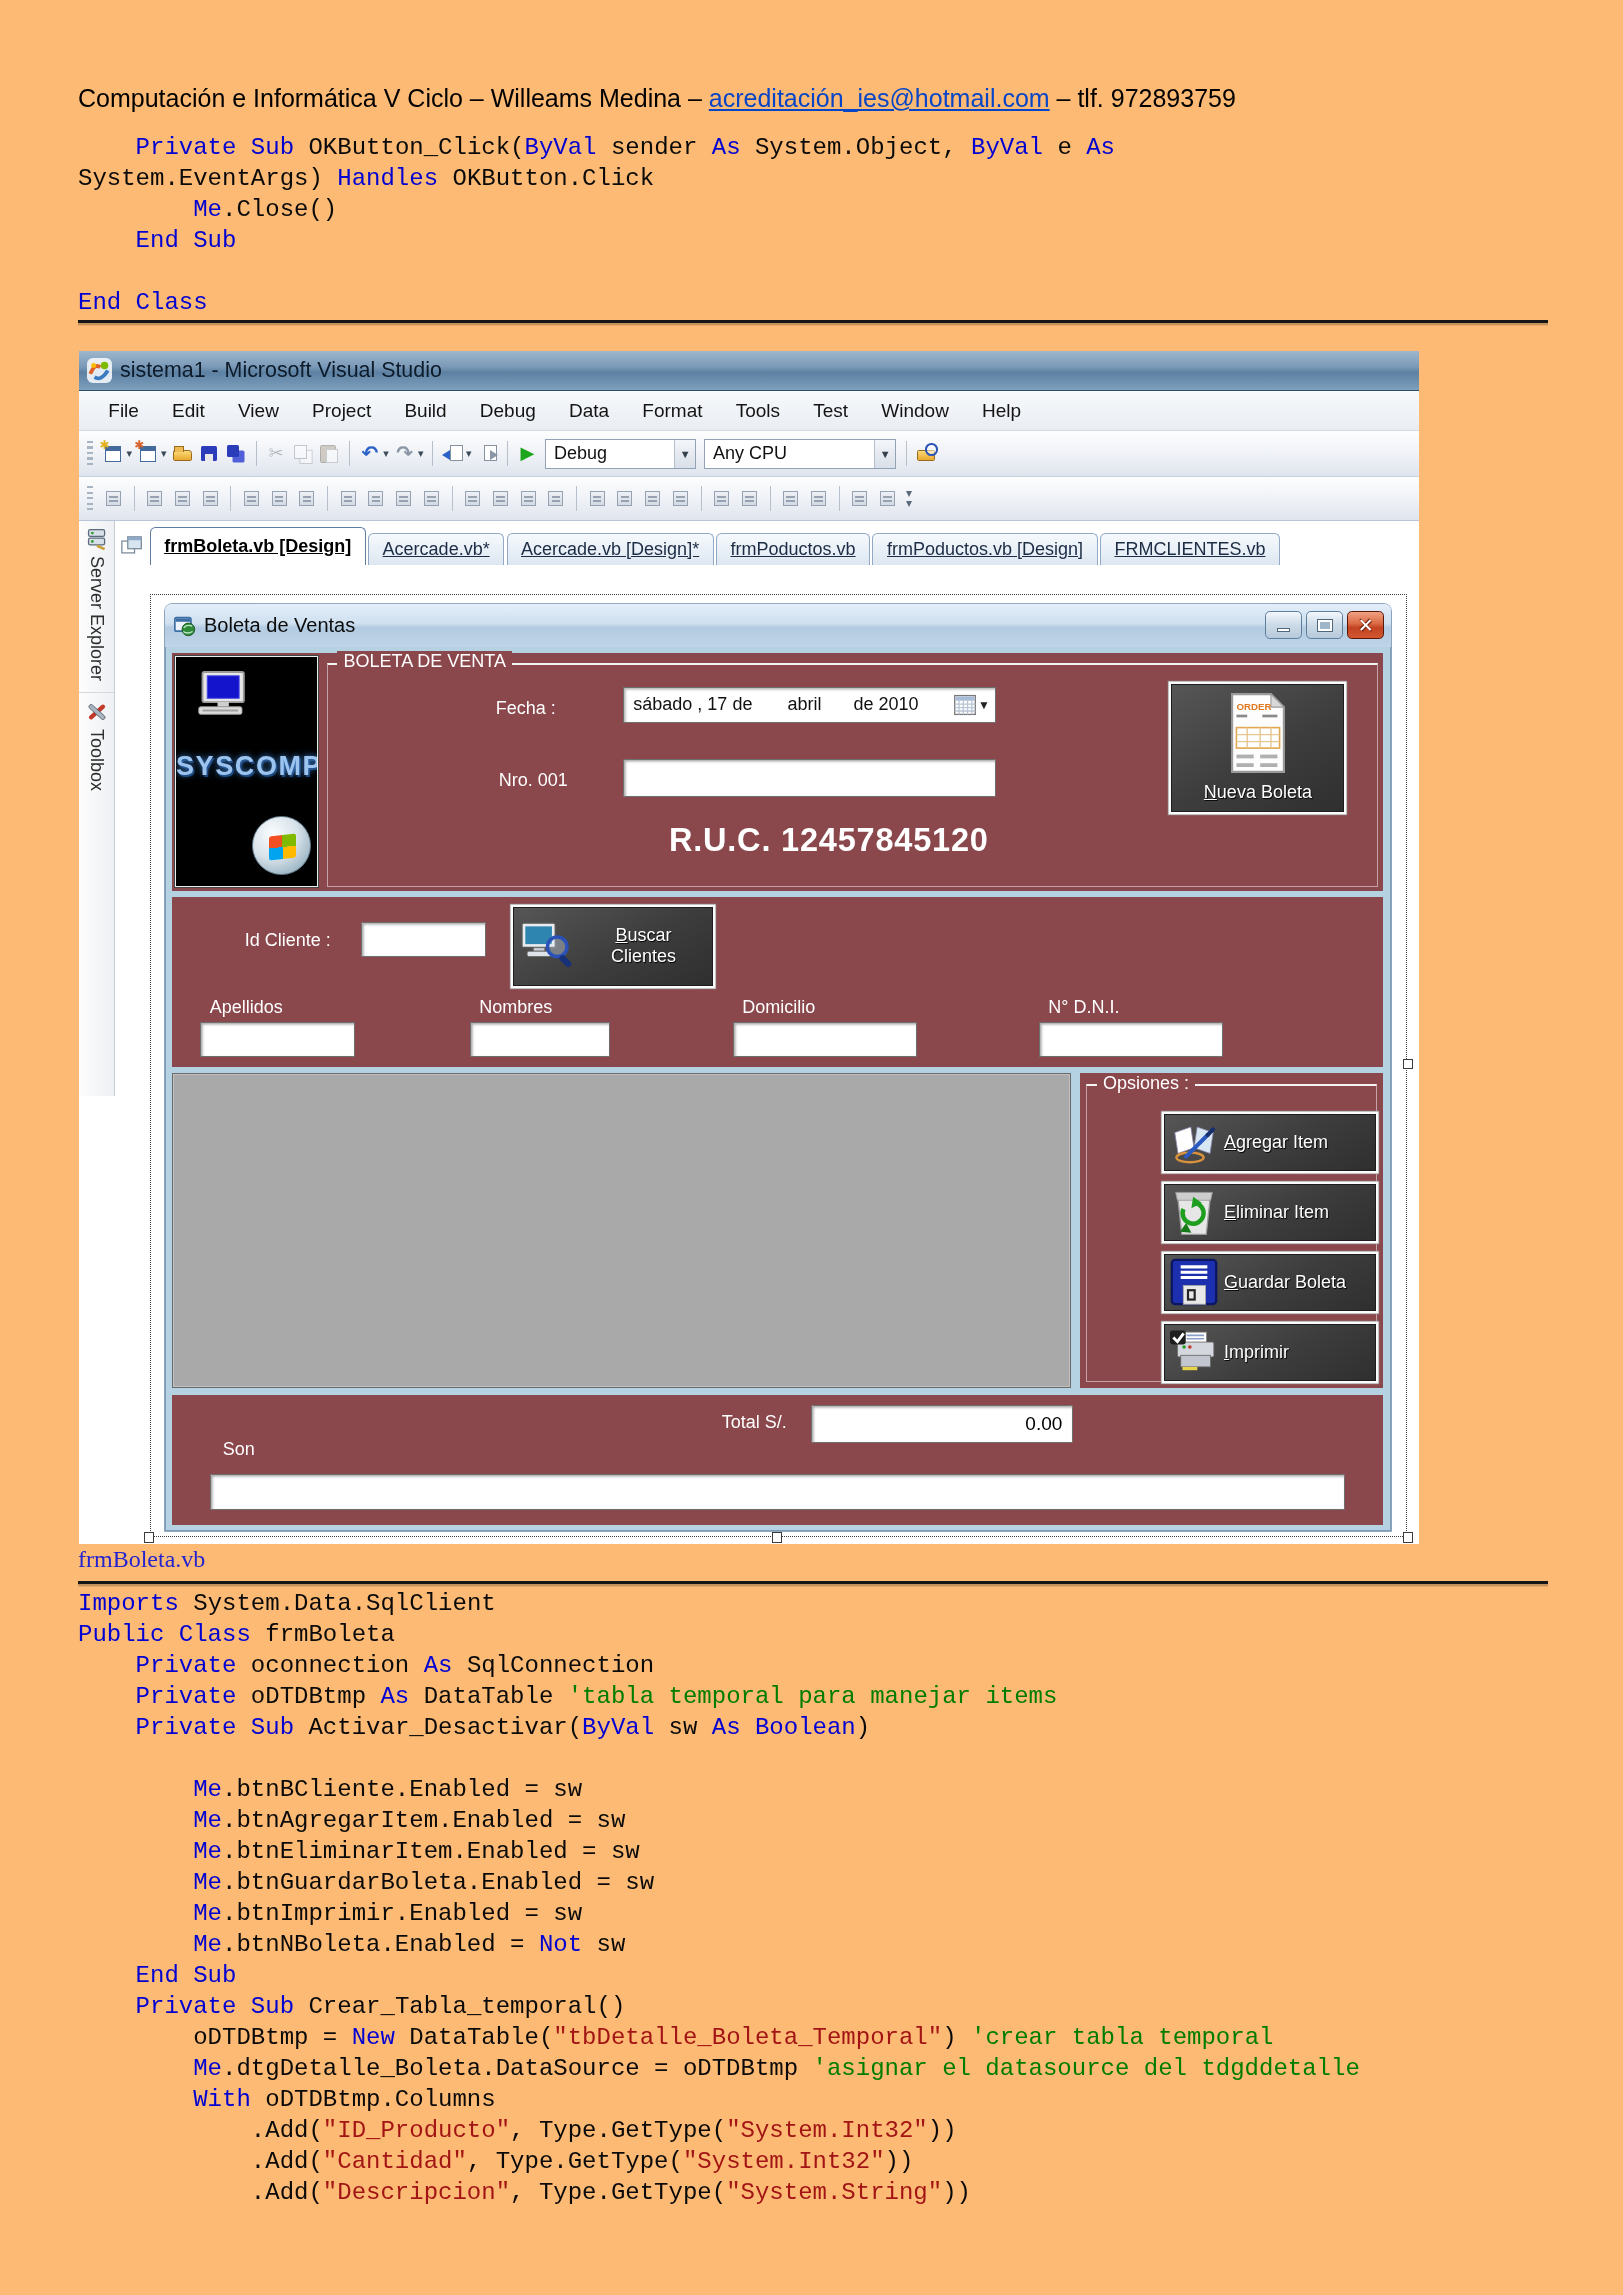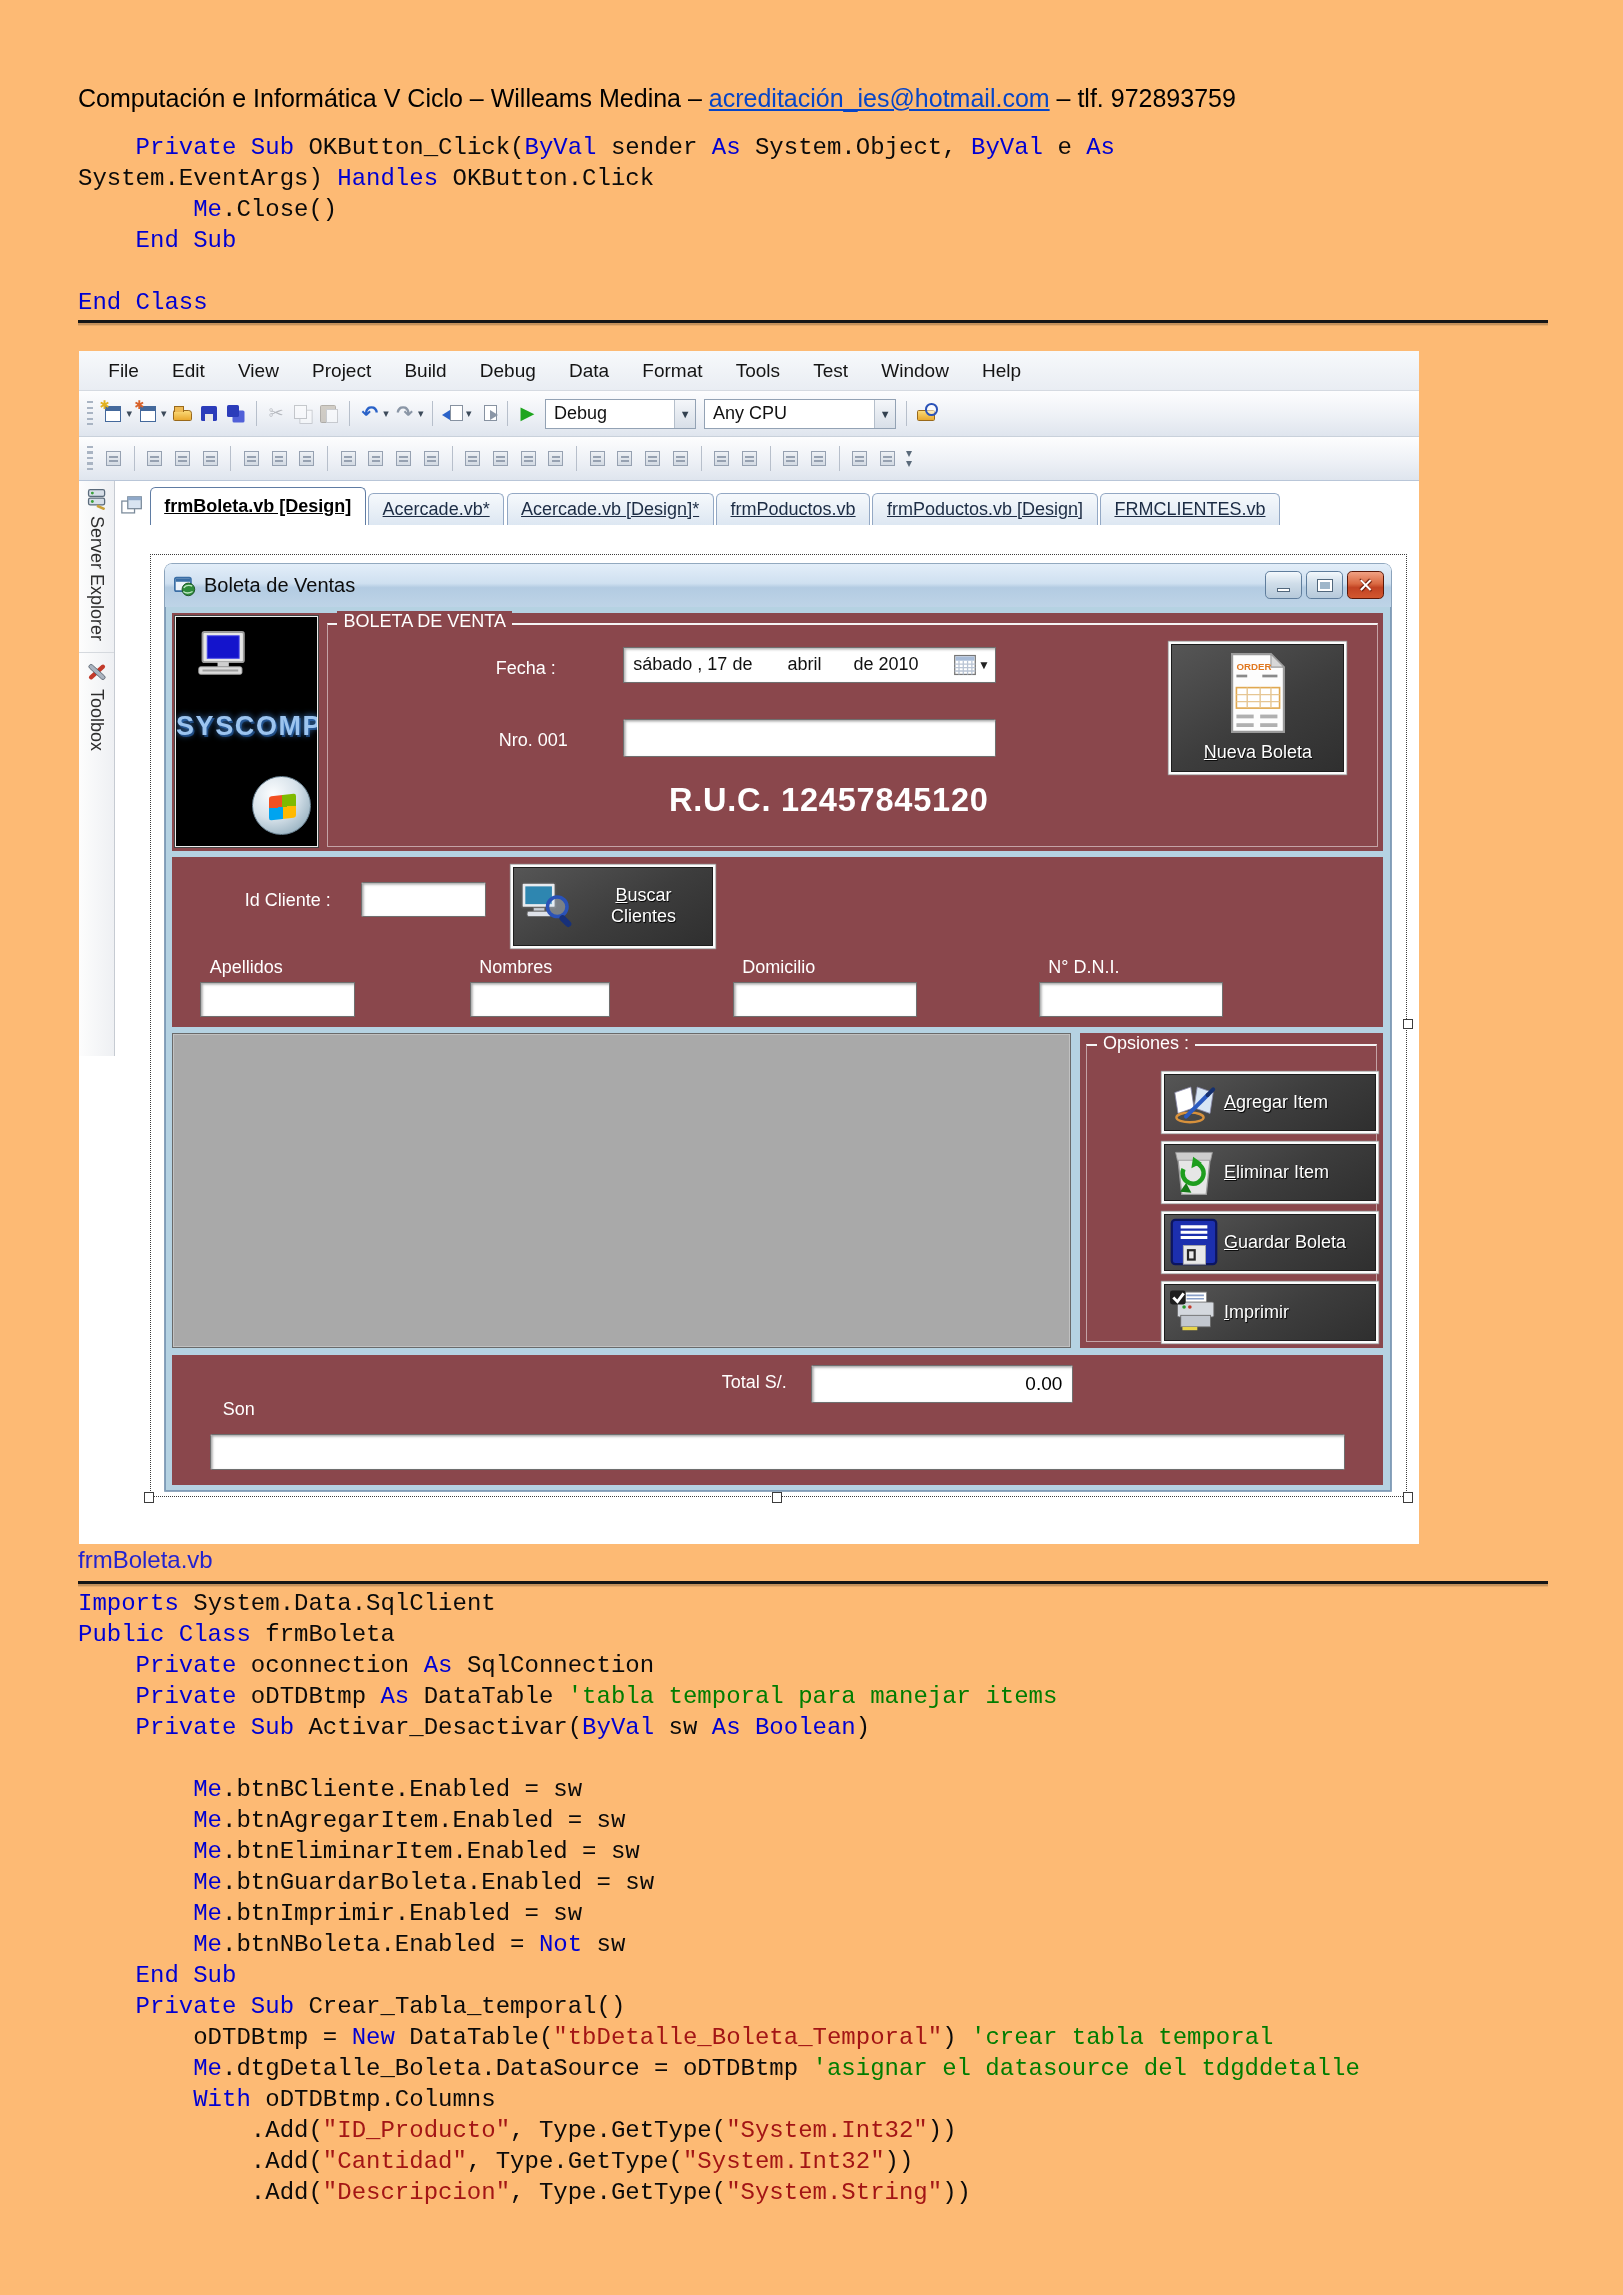--- a/index.html
+++ b/index.html
@@ -11,21 +11,21 @@
   .doc-header { position:absolute; left:78px; top:84px; font-size:25px; color:#000; }
   .doc-header a { color:#0645c8; text-decoration:underline; }
   .codeblk { position:absolute; left:78px; font-family:"Liberation Mono","DejaVu Sans Mono",monospace;
              font-size:24px; line-height:31px; white-space:pre; }
   #code-top { top:132px; }
   #code-bottom { top:1588px; }
   .c-k { color:#0000d2; } .c-n { color:#0a0a0a; } .c-c { color:#007d00; } .c-s { color:#a31515; }
   .rule { position:absolute; left:78px; width:1470px; height:3.2px; background:#161616;
           box-shadow:0 2.4px 0 rgba(0,0,0,.22); }
   #rule-1 { top:320px; } #rule-2 { top:1581px; }
-  .file-link { position:absolute; left:78px; top:1546px; font-family:Liberation Sans, sans-serif;
+  .file-link { position:absolute; left:78px; top:1546px; font-family:Liberation Serif, serif;
                font-size:24px; color:#2323cf; }
 
   
   .vs { position:absolute; left:79px; top:351px; width:1340px; height:1193px; background:#fff; }
   .vs-titlebar { height:40px; display:flex; align-items:center; padding-left:8px; gap:8px;
     background:linear-gradient(180deg,#9db6cc 0%,#7b9ab8 40%,#5d81a3 55%,#7e9fbd 100%);
     background-color:#6d8fb0; border-bottom:1.6px solid #2e4d6b; }
   .vs-titlebar .ttl { font-size:21.4px; color:#0d1b2a; }
   .vs-menubar { height:40px; display:flex; align-items:center; padding-left:12.7px;
     background:linear-gradient(180deg,#f7f9fb,#e9edf3); border-bottom:0.8px solid #d5dae1; }
@@ -194,20 +194,32 @@
 <div class="page">
 
   <div class="doc-header"><span>Computación e Informática V Ciclo – Willeams Medina – </span><a href="#">acreditación_ies@hotmail.com</a><span> – tlf. 972893759</span></div>
 
   <div class="codeblk" id="code-top"><div><span class="c-n">    </span><span class="c-k">Private</span><span class="c-n"> </span><span class="c-k">Sub</span><span class="c-n"> OKButton_Click(</span><span class="c-k">ByVal</span><span class="c-n"> sender </span><span class="c-k">As</span><span class="c-n"> System.Object, </span><span class="c-k">ByVal</span><span class="c-n"> e </span><span class="c-k">As</span></div><div><span class="c-n">System.EventArgs) </span><span class="c-k">Handles</span><span class="c-n"> OKButton.Click</span></div><div><span class="c-n">        </span><span class="c-k">Me</span><span class="c-n">.Close()</span></div><div><span class="c-n">    </span><span class="c-k">End Sub</span></div><div>&nbsp;</div><div><span class="c-k">End Class</span></div></div>
 
   <div class="rule" id="rule-1"></div>
 
   <div class="vs">
 
+    <div class="vs-titlebar">
+      <span class="sb-ic">
+          <svg width="25" height="25" viewBox="0 0 30 30">
+            <rect width="30" height="30" rx="7" fill="rgba(250,252,254,0.85)"></rect>
+            <path d="M4 19 Q9 6 16 11" stroke="#e0622a" stroke-width="4.5" fill="none"></path>
+            <path d="M9 23 Q17 28 25 15" stroke="#3a7ac0" stroke-width="4.5" fill="none"></path>
+            <circle cx="21" cy="9" r="4.5" fill="#7fba00"></circle>
+            <circle cx="8" cy="9" r="3" fill="#ffb900"></circle>
+          </svg>
+        </span>
+      <span class="ttl">sistema1 - Microsoft Visual Studio</span>
+    </div>
 
     <div class="vs-menubar">
         <div class="menu-item">File</div>
         <div class="menu-item">Edit</div>
         <div class="menu-item">View</div>
         <div class="menu-item">Project</div>
         <div class="menu-item">Build</div>
         <div class="menu-item">Debug</div>
         <div class="menu-item">Data</div>
         <div class="menu-item">Format</div>

